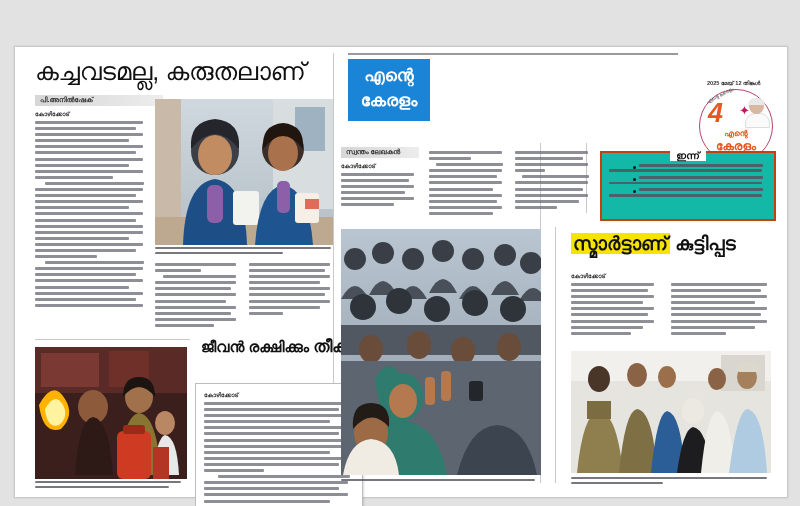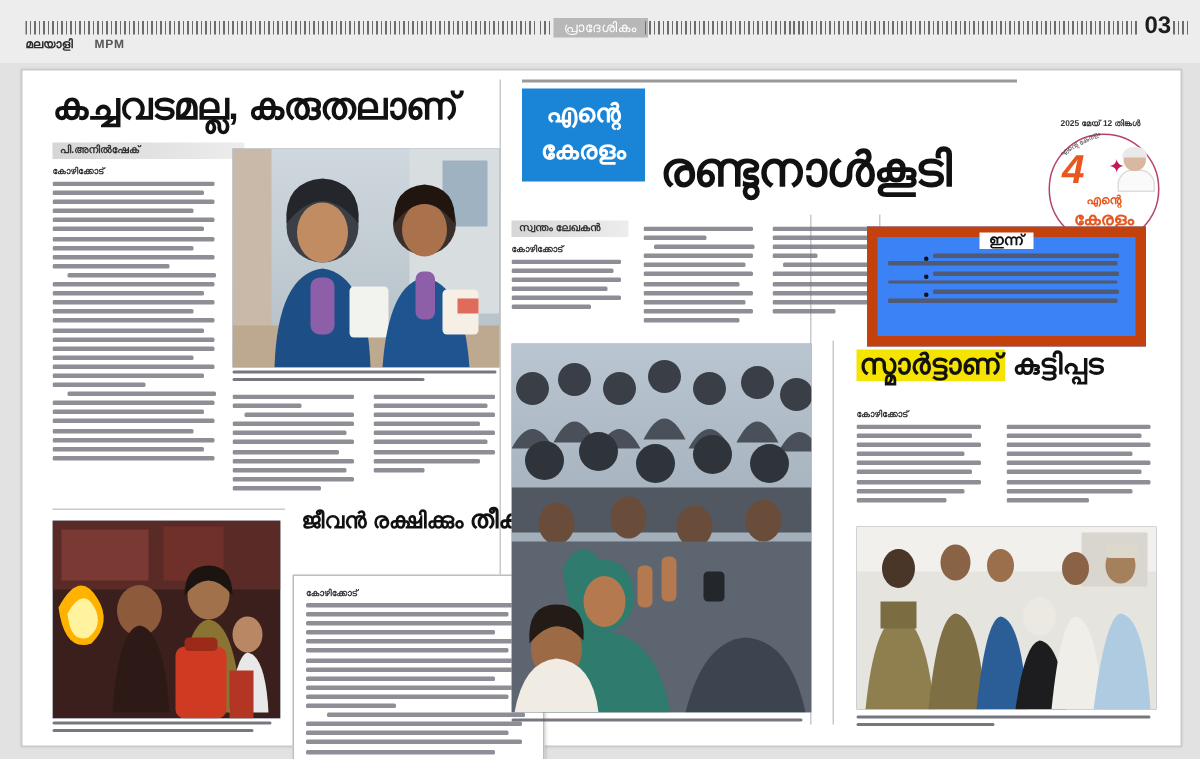--- a/index.html
+++ b/index.html
@@ -25,21 +25,21 @@
   .edition{position:absolute;left:17px;top:25px;font-size:8px;font-weight:bold;color:#2b2b2b;}
   .edition2{position:absolute;left:63px;top:25px;font-size:8px;font-weight:bold;color:#555;letter-spacing:.5px;}
 
   
   .sheet{position:absolute;left:14px;top:46px;width:772px;height:450px;background:#fff;
     border:1px solid #c9c9c9;box-shadow:0 0 2px rgba(0,0,0,.12);}
 
   .col-sep{position:absolute;background:#c9c9c9;width:1px;}
 
   
-  .hl-left{position:absolute;left:20px;top:10px;font-size:25px;font-weight:bold;color:#111;
+  .hl-left{position:absolute;left:20px;top:10px;font-size:25px;font-weight:normal;color:#111;
     letter-spacing:-.3px;white-space:nowrap;}
   .byline-bar{position:absolute;left:20px;top:48px;width:128px;height:11px;
     background:linear-gradient(to right,#d6d6d6,#ededed);}
   .byline-bar span{position:absolute;left:5px;top:1px;font-size:7px;font-weight:bold;color:#333;}
   .kicker{position:absolute;font-size:6px;font-weight:bold;color:#333;}
 
   
   .txt{position:absolute;overflow:hidden;}
   .txt i{display:block;height:3px;margin-bottom:3.1px;
     background:#6e6e7a;border-radius:1px;opacity:.78;}
@@ -68,21 +68,21 @@
   .logo .head{position:absolute;right:5px;top:10px;width:23px;height:27px;}
   .logo .head .face{position:absolute;left:4px;top:0;width:15px;height:15px;border-radius:50%;background:#d8b8a0;}
   .logo .head .hair{position:absolute;left:3px;top:-1px;width:17px;height:7px;border-radius:9px 9px 0 0;background:#e9e9e9;}
   .logo .head .body{position:absolute;left:0;top:14px;width:23px;height:13px;border-radius:10px 10px 0 0;background:#fafafa;border:1px solid #ddd;}
   .logo .t1{position:absolute;left:0;right:0;top:40px;text-align:center;font-size:8px;font-weight:bold;color:#e8571f;}
   .logo .t2{position:absolute;left:0;right:0;top:50px;text-align:center;font-size:12px;font-weight:bold;color:#e8571f;}
   .logo .arc{position:absolute;left:6px;top:4px;font-size:4.6px;color:#444;transform:rotate(-28deg);}
   .logo-date{position:absolute;left:692px;top:33px;font-size:5.6px;color:#333;font-weight:bold;}
 
   
-  .todaybox{position:absolute;left:563px;top:104px;width:172px;height:66px;border:7px solid #c2410c;background:#3b82f6;}
+  .todaybox{position:absolute;left:585px;top:104px;width:172px;height:66px;border:2px solid #c2410c;background:#14b8a6;}
   .today-title{position:absolute;left:0;right:0;top:-8px;text-align:center;}
   .today-title span{background:#fff;padding:0 6px;font-size:10px;font-weight:bold;color:#111;}
   .bullets{position:absolute;left:7px;top:11px;right:6px;}
   .bullet{position:relative;margin-bottom:4px;padding-left:0;}
   .bullet .dot{position:absolute;left:24px;top:1.5px;width:3px;height:3px;border-radius:50%;background:#111;}
   .bullet i{display:block;height:2.8px;margin-bottom:2.6px;background:#54545e;opacity:.85;border-radius:1px;}
   .bullet i.b1{margin-left:30px;width:78%}
   .bullet i.b2{width:96%}
 
   
@@ -94,30 +94,20 @@
     border:1px solid #bdbdbd;box-shadow:1px 1px 2px rgba(0,0,0,.15);}
   .hl-mid{position:absolute;left:186px;top:290px;font-size:15px;font-weight:bold;color:#111;white-space:nowrap;}
   .hl-mid b{font-size:17px;}
   .line-h{position:absolute;background:#c9c9c9;height:1px;}
 </style>
 </head>
 <body>
 
 <div class="page">
 
-  <div class="masthead">
-    <div class="rule-bars bars-left"></div>
-    <div class="rule-bars bars-tiny-a"></div>
-    <div class="section-tag">പ്രാദേശികം</div>
-    <div class="rule-bars bars-right"></div>
-    <div class="page-no">03</div>
-    <div class="rule-bars bars-tiny-b"></div>
-    <div class="edition">മലയാളി</div>
-    <div class="edition2">MPM</div>
-  </div>
 
   <div class="sheet">
 
     <div class="col-sep" style="left:318px;top:6px;height:430px;"></div>
     <div class="col-sep" style="left:525px;top:96px;height:340px;"></div>
     <div class="col-sep" style="left:571px;top:96px;height:70px;"></div>
     <div class="col-sep" style="left:540px;top:180px;height:256px;"></div>
 
     <div class="hl-left">കച്ചവടമല്ല, കരുതലാണ്</div>
 
@@ -272,21 +262,20 @@
         <i class="s96"></i>
 
       </div>
     </div>
 
     <div class="topline"></div>
     <div class="flag">
       <div class="l1">എന്റെ</div>
       <div class="l2">കേരളം</div>
     </div>
-    <div class="hl-main2">രണ്ടുനാൾകൂടി</div>
 
     <div class="logo-date">2025 മേയ് 12 തിങ്കൾ</div>
     <div class="logo">
       <div class="ring"></div>
       <div class="arc">എന്റെ കേരളം</div>
       <div class="four">4</div>
       <div class="star">✦</div>
       <div class="head">
         <div class="body"></div>
           <div class="face"></div>

